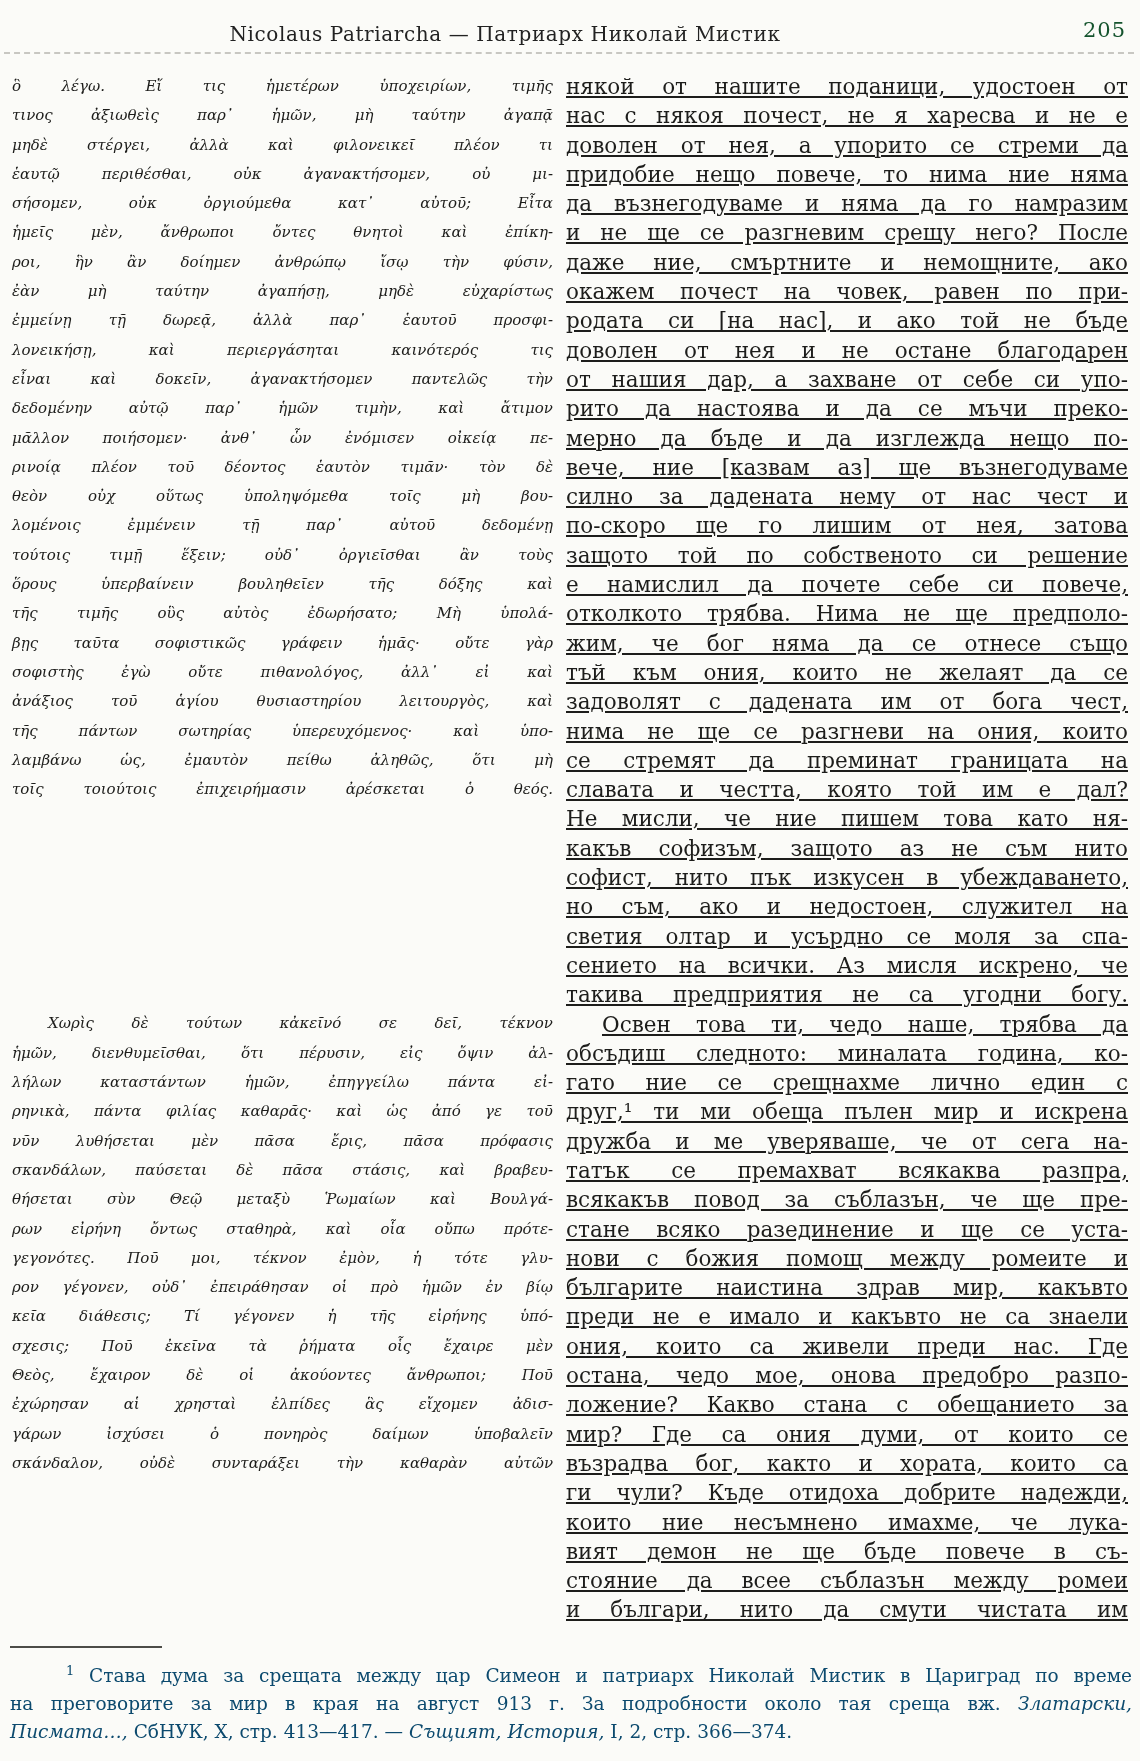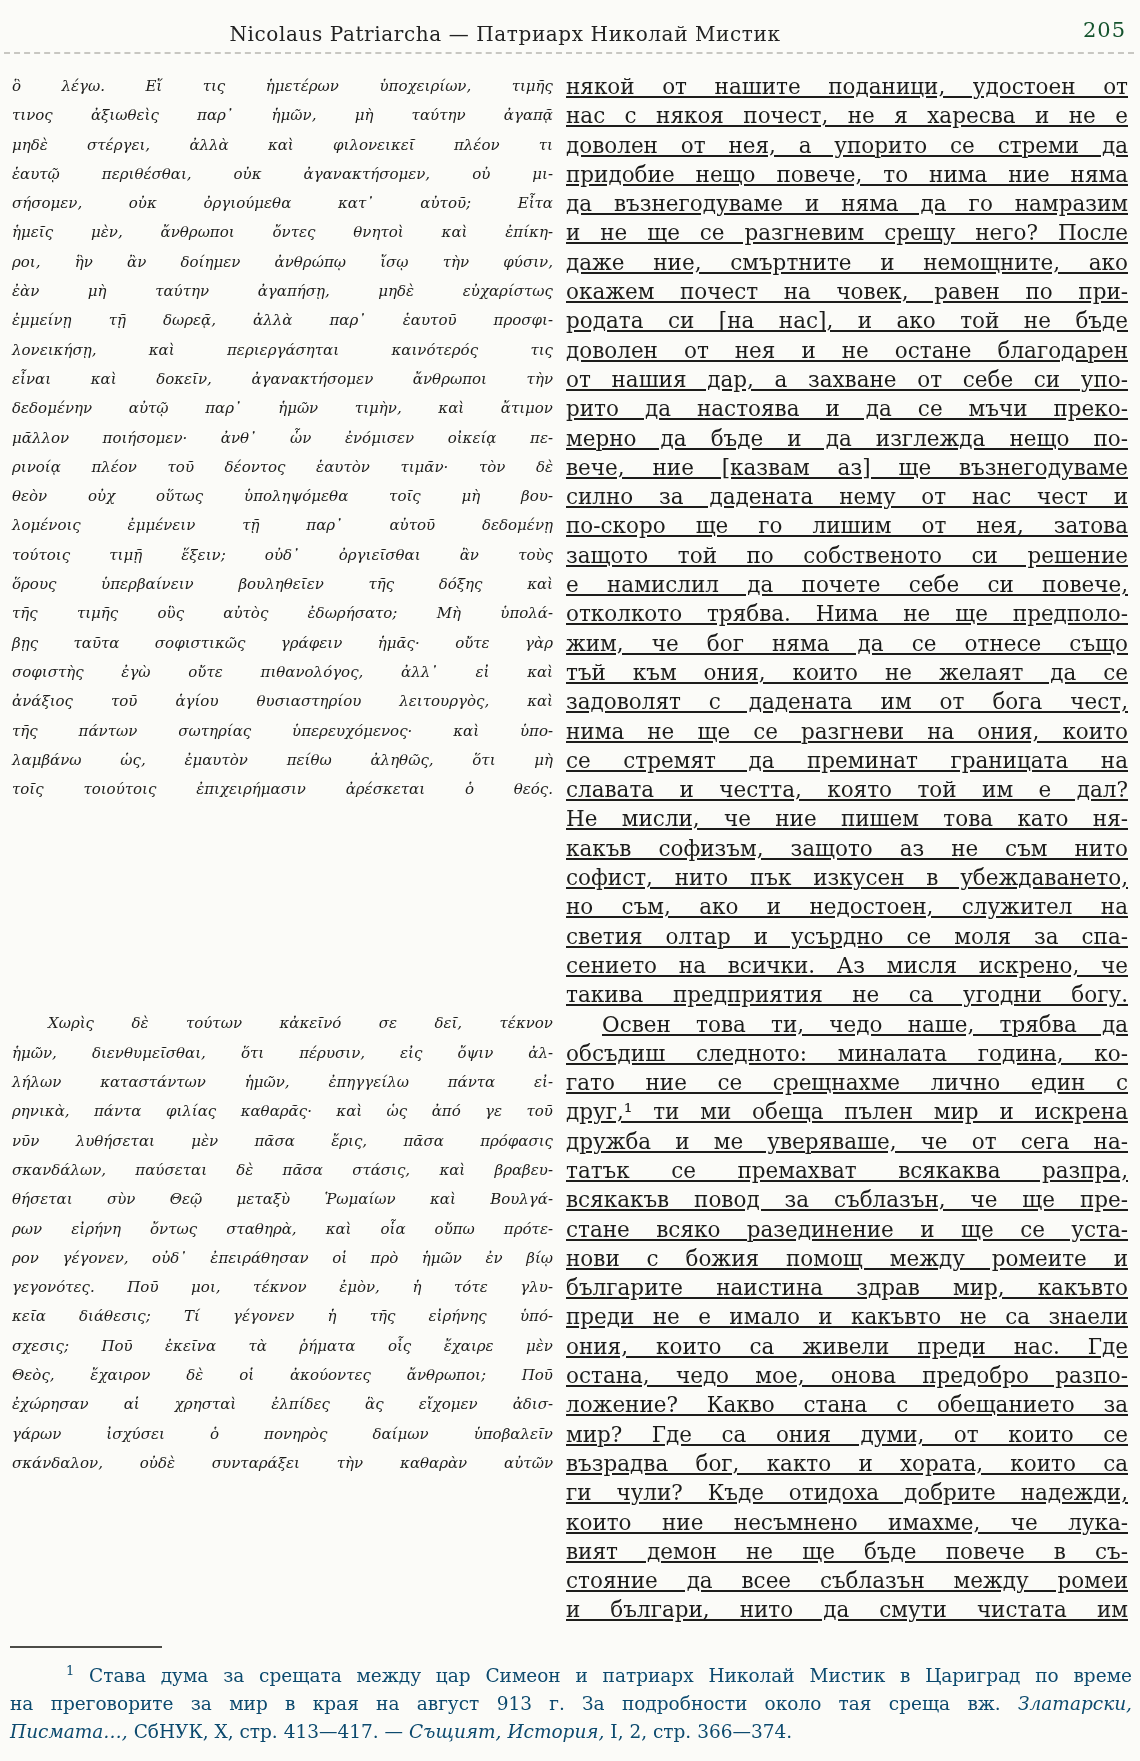--- a/index.html
+++ b/index.html
@@ -85,21 +85,21 @@
         <div class="line">ὃ λέγω. Εἴ τις ἡμετέρων ὑποχειρίων, τιμῆς</div>
         <div class="line">τινος ἀξιωθεὶς παρ᾽ ἡμῶν, μὴ ταύτην ἀγαπᾷ</div>
         <div class="line">μηδὲ στέργει, ἀλλὰ καὶ φιλονεικεῖ πλέον τι</div>
         <div class="line">ἑαυτῷ περιθέσθαι, οὐκ ἀγανακτήσομεν, οὐ μι-</div>
         <div class="line">σήσομεν, οὐκ ὀργιούμεθα κατ᾽ αὐτοῦ; Εἶτα</div>
         <div class="line">ἡμεῖς μὲν, ἄνθρωποι ὄντες θνητοὶ καὶ ἐπίκη-</div>
         <div class="line">ροι, ἣν ἂν δοίημεν ἀνθρώπῳ ἴσῳ τὴν φύσιν,</div>
         <div class="line">ἐὰν μὴ ταύτην ἀγαπήσῃ, μηδὲ εὐχαρίστως</div>
         <div class="line">ἐμμείνῃ τῇ δωρεᾷ, ἀλλὰ παρ᾽ ἑαυτοῦ προσφι-</div>
         <div class="line">λονεικήσῃ, καὶ περιεργάσηται καινότερός τις</div>
-        <div class="line">εἶναι καὶ δοκεῖν, ἀγανακτήσομεν ἄνθρωποι τὴν</div>
+        <div class="line">εἶναι καὶ δοκεῖν, ἀγανακτήσομεν παντελῶς τὴν</div>
         <div class="line">δεδομένην αὐτῷ παρ᾽ ἡμῶν τιμὴν, καὶ ἄτιμον</div>
         <div class="line">μᾶλλον ποιήσομεν· ἀνθ᾽ ὧν ἐνόμισεν οἰκείᾳ πε-</div>
         <div class="line">ρινοίᾳ πλέον τοῦ δέοντος ἑαυτὸν τιμᾶν· τὸν δὲ</div>
         <div class="line">θεὸν οὐχ οὕτως ὑποληψόμεθα τοῖς μὴ βου-</div>
         <div class="line">λομένοις ἐμμένειν τῇ παρ᾽ αὐτοῦ δεδομένῃ</div>
         <div class="line">τούτοις τιμῇ ἕξειν; οὐδ᾽ ὀργιεῖσθαι ἂν τοὺς</div>
         <div class="line">ὅρους ὑπερβαίνειν βουληθεῖεν τῆς δόξης καὶ</div>
         <div class="line">τῆς τιμῆς οὓς αὐτὸς ἐδωρήσατο; Μὴ ὑπολά-</div>
         <div class="line">βῃς ταῦτα σοφιστικῶς γράφειν ἡμᾶς· οὔτε γὰρ</div>
         <div class="line">σοφιστὴς ἐγὼ οὔτε πιθανολόγος, ἀλλ᾽ εἰ καὶ</div>
@@ -110,22 +110,22 @@
       </div>
       <div class="para indent-first">
         <div class="line">Χωρὶς δὲ τούτων κἀκεῖνό σε δεῖ, τέκνον</div>
         <div class="line">ἡμῶν, διενθυμεῖσθαι, ὅτι πέρυσιν, εἰς ὄψιν ἀλ-</div>
         <div class="line">λήλων καταστάντων ἡμῶν, ἐπηγγείλω πάντα εἰ-</div>
         <div class="line">ρηνικὰ, πάντα φιλίας καθαρᾶς· καὶ ὡς ἀπό γε τοῦ</div>
         <div class="line">νῦν λυθήσεται μὲν πᾶσα ἔρις, πᾶσα πρόφασις</div>
         <div class="line">σκανδάλων, παύσεται δὲ πᾶσα στάσις, καὶ βραβευ-</div>
         <div class="line">θήσεται σὺν Θεῷ μεταξὺ Ῥωμαίων καὶ Βουλγά-</div>
         <div class="line">ρων εἰρήνη ὄντως σταθηρὰ, καὶ οἷα οὔπω πρότε-</div>
+        <div class="line">γεγονότες. Ποῦ μοι, τέκνον ἐμὸν, ἡ τότε γλυ-</div>
         <div class="line">ρον γέγονεν, οὐδ᾽ ἐπειράθησαν οἱ πρὸ ἡμῶν ἐν βίῳ</div>
-        <div class="line">γεγονότες. Ποῦ μοι, τέκνον ἐμὸν, ἡ τότε γλυ-</div>
         <div class="line">κεῖα διάθεσις; Τί γέγονεν ἡ τῆς εἰρήνης ὑπό-</div>
         <div class="line">σχεσις; Ποῦ ἐκεῖνα τὰ ῥήματα οἷς ἔχαιρε μὲν</div>
         <div class="line">Θεὸς, ἔχαιρον δὲ οἱ ἀκούοντες ἄνθρωποι; Ποῦ</div>
         <div class="line">ἐχώρησαν αἱ χρησταὶ ἐλπίδες ἃς εἴχομεν ἀδισ-</div>
         <div class="line">γάρων ἰσχύσει ὁ πονηρὸς δαίμων ὑποβαλεῖν</div>
         <div class="line">σκάνδαλον, οὐδὲ συνταράξει τὴν καθαρὰν αὐτῶν</div>
       </div>
     </div>
 
   <div class="col col-right">

